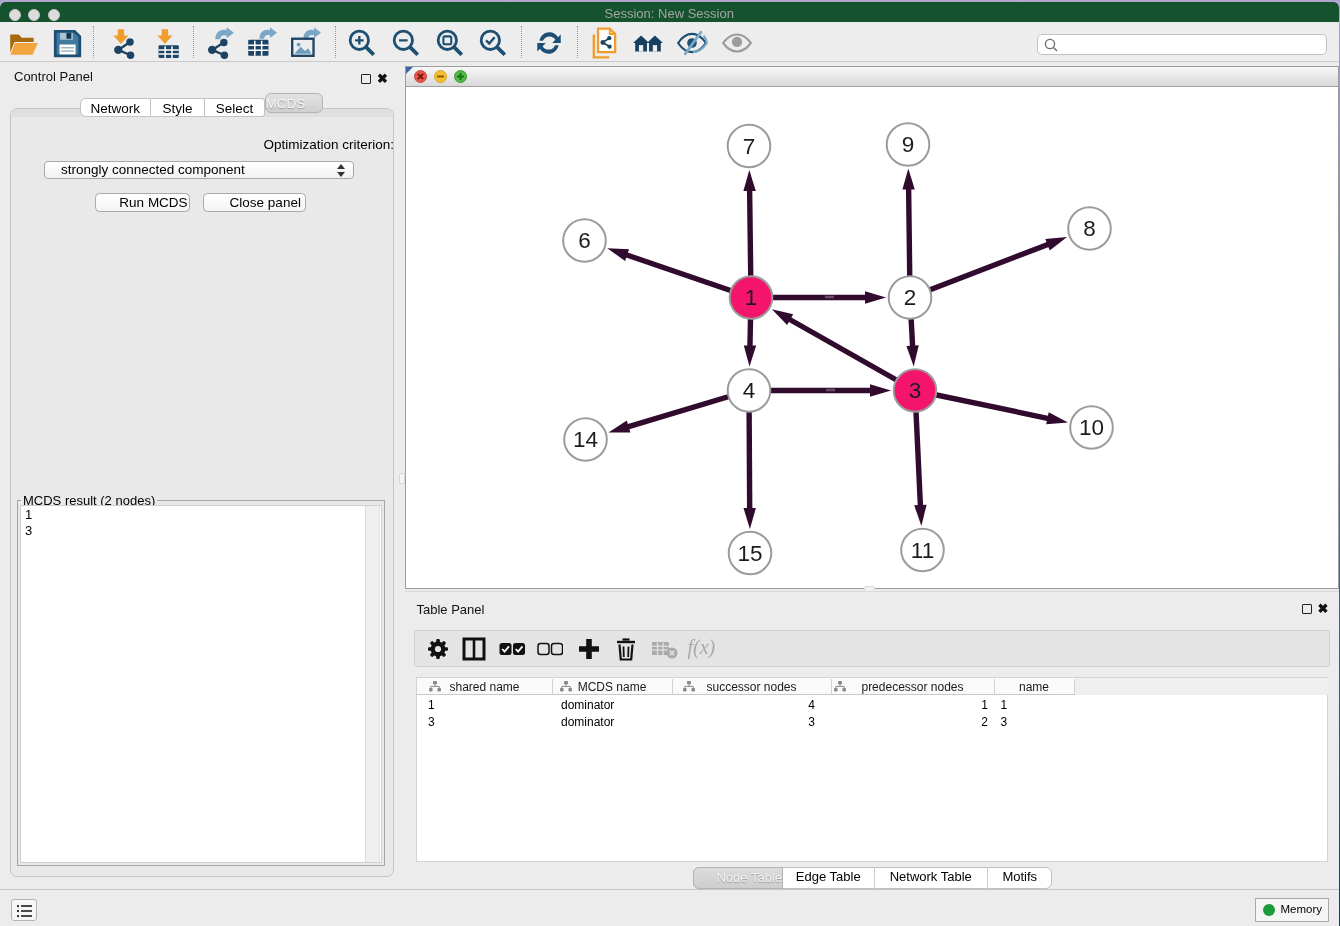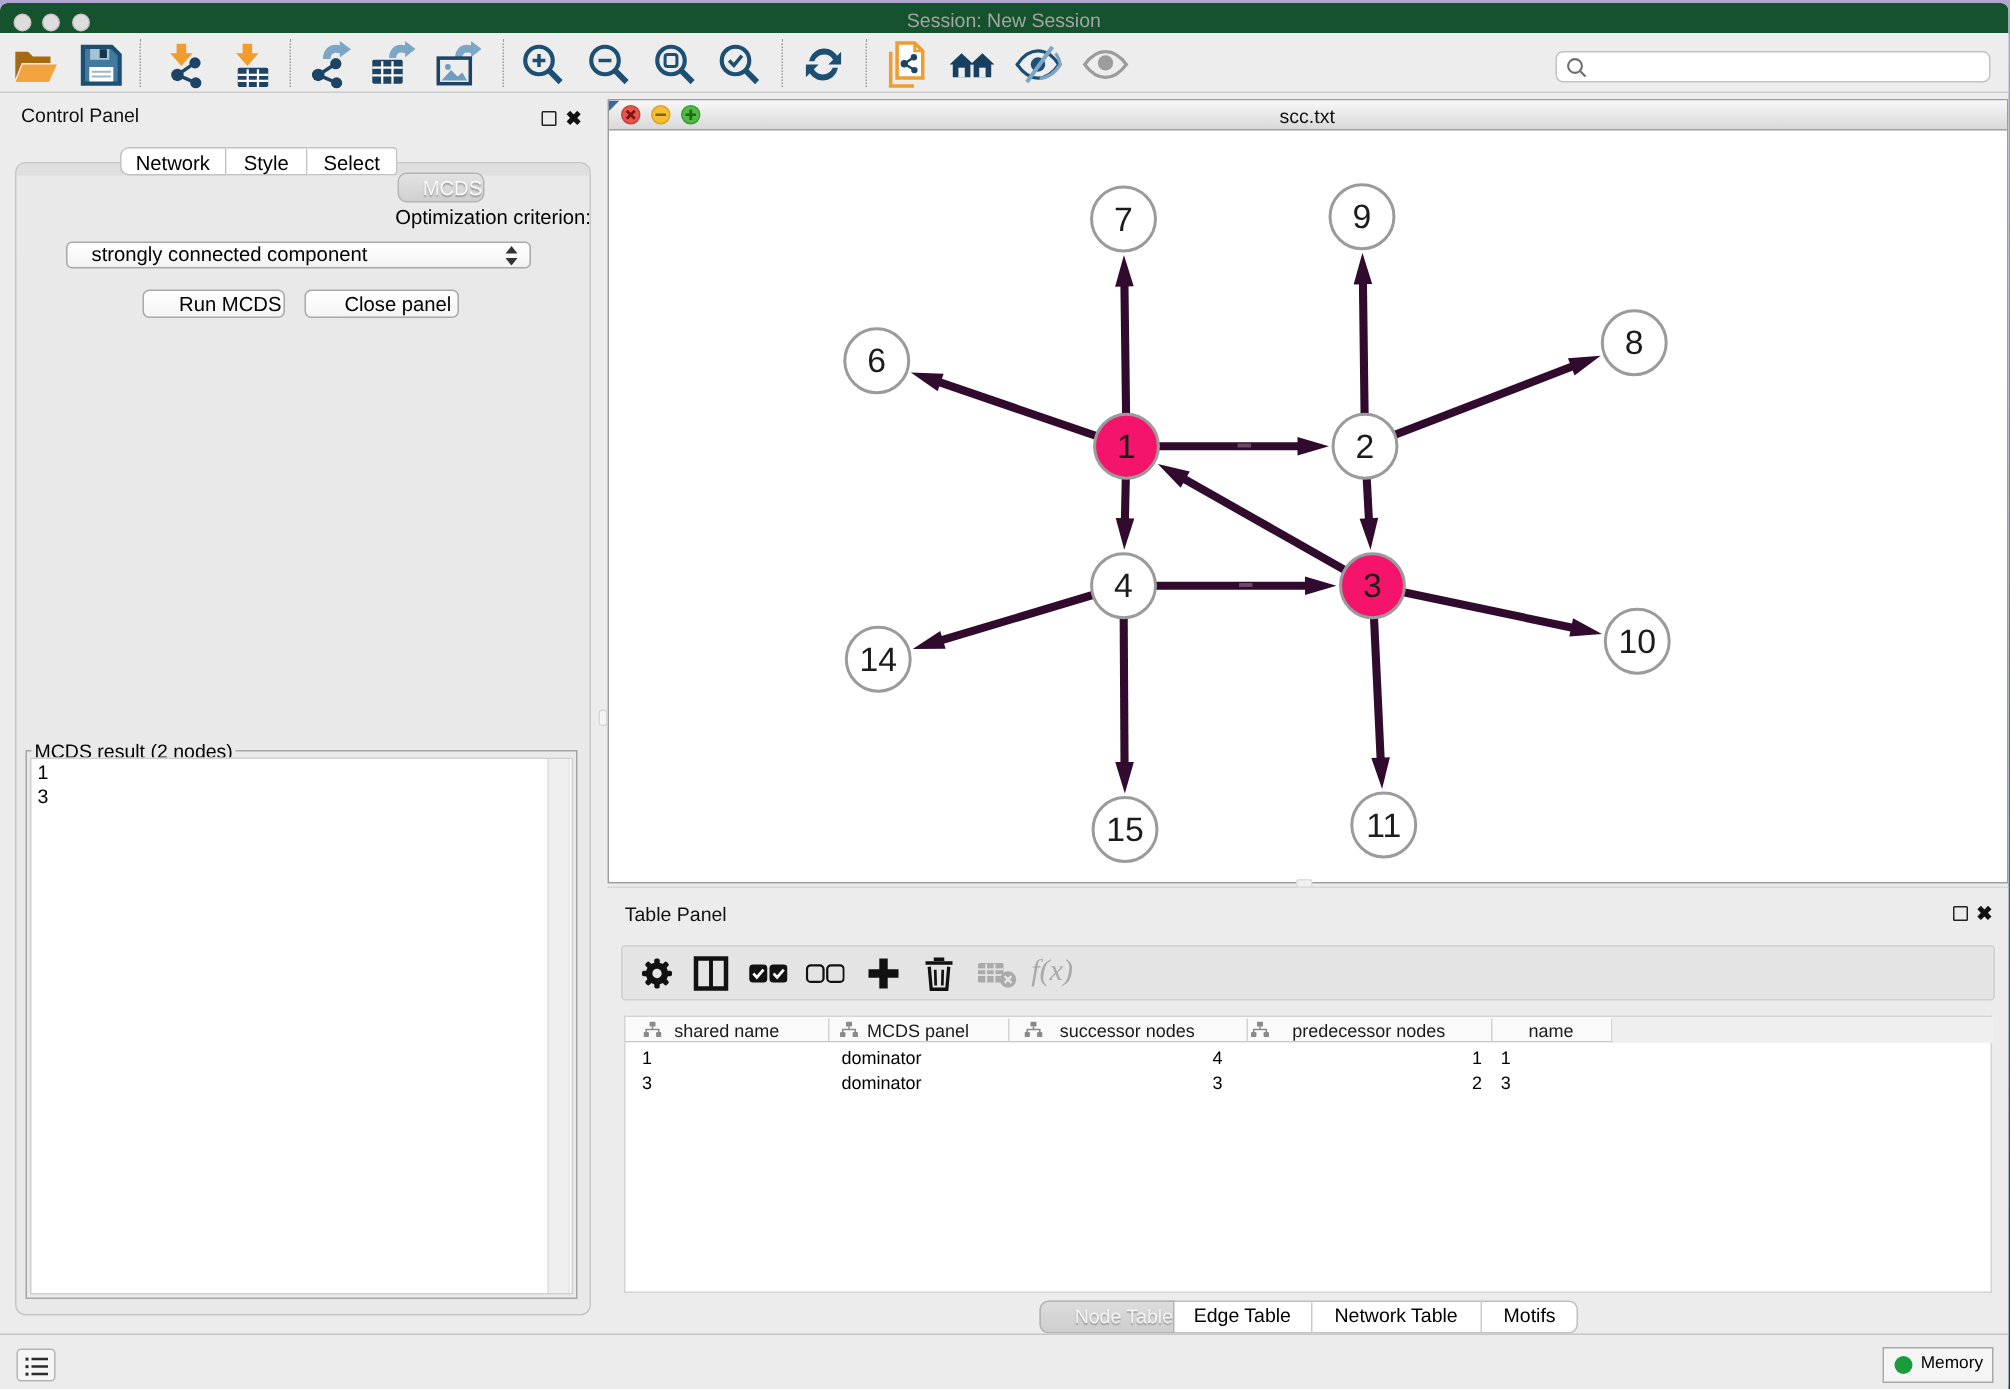--- a/index.html
+++ b/index.html
@@ -16,21 +16,21 @@
 .ticon { position:absolute; top:4.5px; width:32px; height:32px; }
 #searchbox { position:absolute; left:1037px; top:12px; width:290px; height:21px; background:#ffffff; border:1px solid #c3c3c3; border-radius:5px; }
 
 #cp-title { position:absolute; left:14px; top:67px; font-size:13px; color:#111; }
 .wicon-sq { position:absolute; width:10px; height:10px; border:1.6px solid #222; border-radius:1px; }
 .wicon-x { position:absolute; font-size:13px; font-weight:bold; color:#111; }
 #cp-panel { position:absolute; left:9.5px; top:106px; width:384px; height:769px; background:#e9e9e9; border:1px solid #c6c6c6; border-radius:7px; }
 #cp-band { position:absolute; left:10.5px; top:107px; width:382px; height:8px; background:#dfdfdf; border-radius:6px 6px 0 0; }
 #tabs { position:absolute; left:79.5px; top:95.5px; height:19.5px; }
 .tabseg { position:absolute; top:0; height:19.5px; background:#ffffff; border:1px solid #c2c2c2; font-size:13.5px; color:#000; text-align:center; line-height:19px; }
-#tab-mcds { position:absolute; left:264.5px; top:113px; width:58px; height:20px; background:linear-gradient(#e2e2e2,#d0d0d0); border:1px solid #b4b4b4; border-radius:6px; color:#f8f8f8; font-size:13.5px; text-align:right; line-height:19px; text-shadow:0 1px 1px #9a9a9a; }
+#tab-mcds { position:absolute; left:264.5px; top:91px; width:58px; height:20px; background:linear-gradient(#e2e2e2,#d0d0d0); border:1px solid #b4b4b4; border-radius:6px; color:#f8f8f8; font-size:13.5px; text-align:left; line-height:19px; text-shadow:0 1px 1px #9a9a9a; }
 #opt-label { position:absolute; left:10px; top:135px; width:384px; text-align:right; font-size:13.5px; color:#000; }
 #opt-select { position:absolute; left:44px; top:158.5px; width:310px; height:18.5px; background:linear-gradient(#ffffff,#f2f2f2); border:1px solid #a9a9a9; border-radius:4px; font-size:13.5px; line-height:16px; padding-left:16px; color:#000; }
 .btn { position:absolute; top:191px; height:19px; background:linear-gradient(#ffffff,#f4f4f4); border:1px solid #a9a9a9; border-radius:4.5px; font-size:13.5px; color:#000; text-align:center; line-height:17px;padding-left:22px; }
 #fieldset { position:absolute; left:17px; top:498px; width:367.5px; height:366px; border:1px solid #a5a5a5; }
 #fieldset-legend { position:absolute; left:21px; top:491px; background:#e9e9e9; padding:0 2px; font-size:13px; color:#000; }
 #mcds-text { position:absolute; left:20px; top:503px; width:361.5px; height:358px; background:#ffffff; border:1px solid #cfcfcf; font-size:13px; color:#000; }
 #mcds-scroll { position:absolute; left:365px; top:504px; width:15px; height:356px; background:#efefef; border-left:1px solid #dedede; border-right:1px solid #e4e4e4; }
 
 #netwin { position:absolute; left:404.5px; top:63.5px; width:934px; height:523.5px; border:1px solid #9c9c9c; background:#ffffff; }
 #netwin-title { position:absolute; left:0; top:0; width:100%; height:20.5px; background:linear-gradient(#f7f7f7,#d9d9d9); border-bottom:1px solid #a0a0a0; }
@@ -236,21 +236,20 @@
       <div class="mac" style="left:28px; background:#f6bf32; border:1px solid #dba327;">
           <svg width="11" height="11" style="position:absolute;left:0;top:0;">
             <path d="M2 5.5 L9 5.5" stroke="#8a5d07" stroke-width="1.8"></path>
           </svg>
         </div>
       <div class="mac" style="left:48px; background:#4fba45; border:1px solid #3d9a34;">
           <svg width="11" height="11" style="position:absolute;left:0;top:0;">
             <path d="M2 5.5 L9 5.5 M5.5 2 L5.5 9" stroke="#1c6e14" stroke-width="1.8"></path>
           </svg>
         </div>
-      <div id="netwin-title-text">scc.txt</div>
     </div>
     <svg width="7" height="7" style="position:absolute; left:0; top:0;">
         <polygon points="0,0 7,0 0,7" fill="#3a68a4"></polygon>
       </svg>
     <div id="graph">
     <svg width="932" height="502" style="position:absolute; left:0; top:20px;">
       <g stroke="#310b2d" stroke-width="5.4">
         <line x1="345.0" y1="210.5" x2="343.6" y2="101.5"></line>
         <line x1="345.0" y1="210.5" x2="218.7" y2="167.3"></line>
         <line x1="345.0" y1="210.5" x2="461.5" y2="210.5"></line>
@@ -416,21 +415,21 @@
             <rect x="8.4" y="7" width="3.6" height="3.4" rx="0.8"></rect>
           </g>
           <path d="M6 3.4 L6 5.4 M1.8 7 L1.8 5.4 L10.2 5.4 L10.2 7" stroke="#8a8a8a" stroke-width="1" fill="none"></path>
         </svg>
       <div class="thsep" style="left:135px;"></div>
       <div class="thsep" style="left:255px;"></div>
       <div class="thsep" style="left:414px;"></div>
       <div class="thsep" style="left:577px;"></div>
       <div class="thsep" style="left:657px;"></div>
       <div class="thcell" style="left:0; width:135px; text-align:center; line-height:18px;">shared name</div>
-      <div class="thcell" style="left:135px; width:120px; text-align:center; line-height:18px;">MCDS panel</div>
+      <div class="thcell" style="left:135px; width:120px; text-align:center; line-height:18px;">MCDS name</div>
       <div class="thcell" style="left:255px; width:159px; text-align:center; line-height:18px;">successor nodes</div>
       <div class="thcell" style="left:414px; width:163px; text-align:center; line-height:18px;">predecessor nodes</div>
       <div class="thcell" style="left:577px; width:80px; text-align:center; line-height:18px;">name</div>
       <div style="position:absolute; left:658px; top:0; width:254px; height:17px; background:#efefef;"></div>
     </div>
     <div id="tbody">
       <div class="tb" style="left:11px; top:3px;">1</div>
       <div class="tb" style="left:144px; top:3px;">dominator</div>
       <div class="tb" style="left:255px; top:3px; width:143px; text-align:right;">4</div>
       <div class="tb" style="left:414px; top:3px; width:157px; text-align:right;">1</div>

